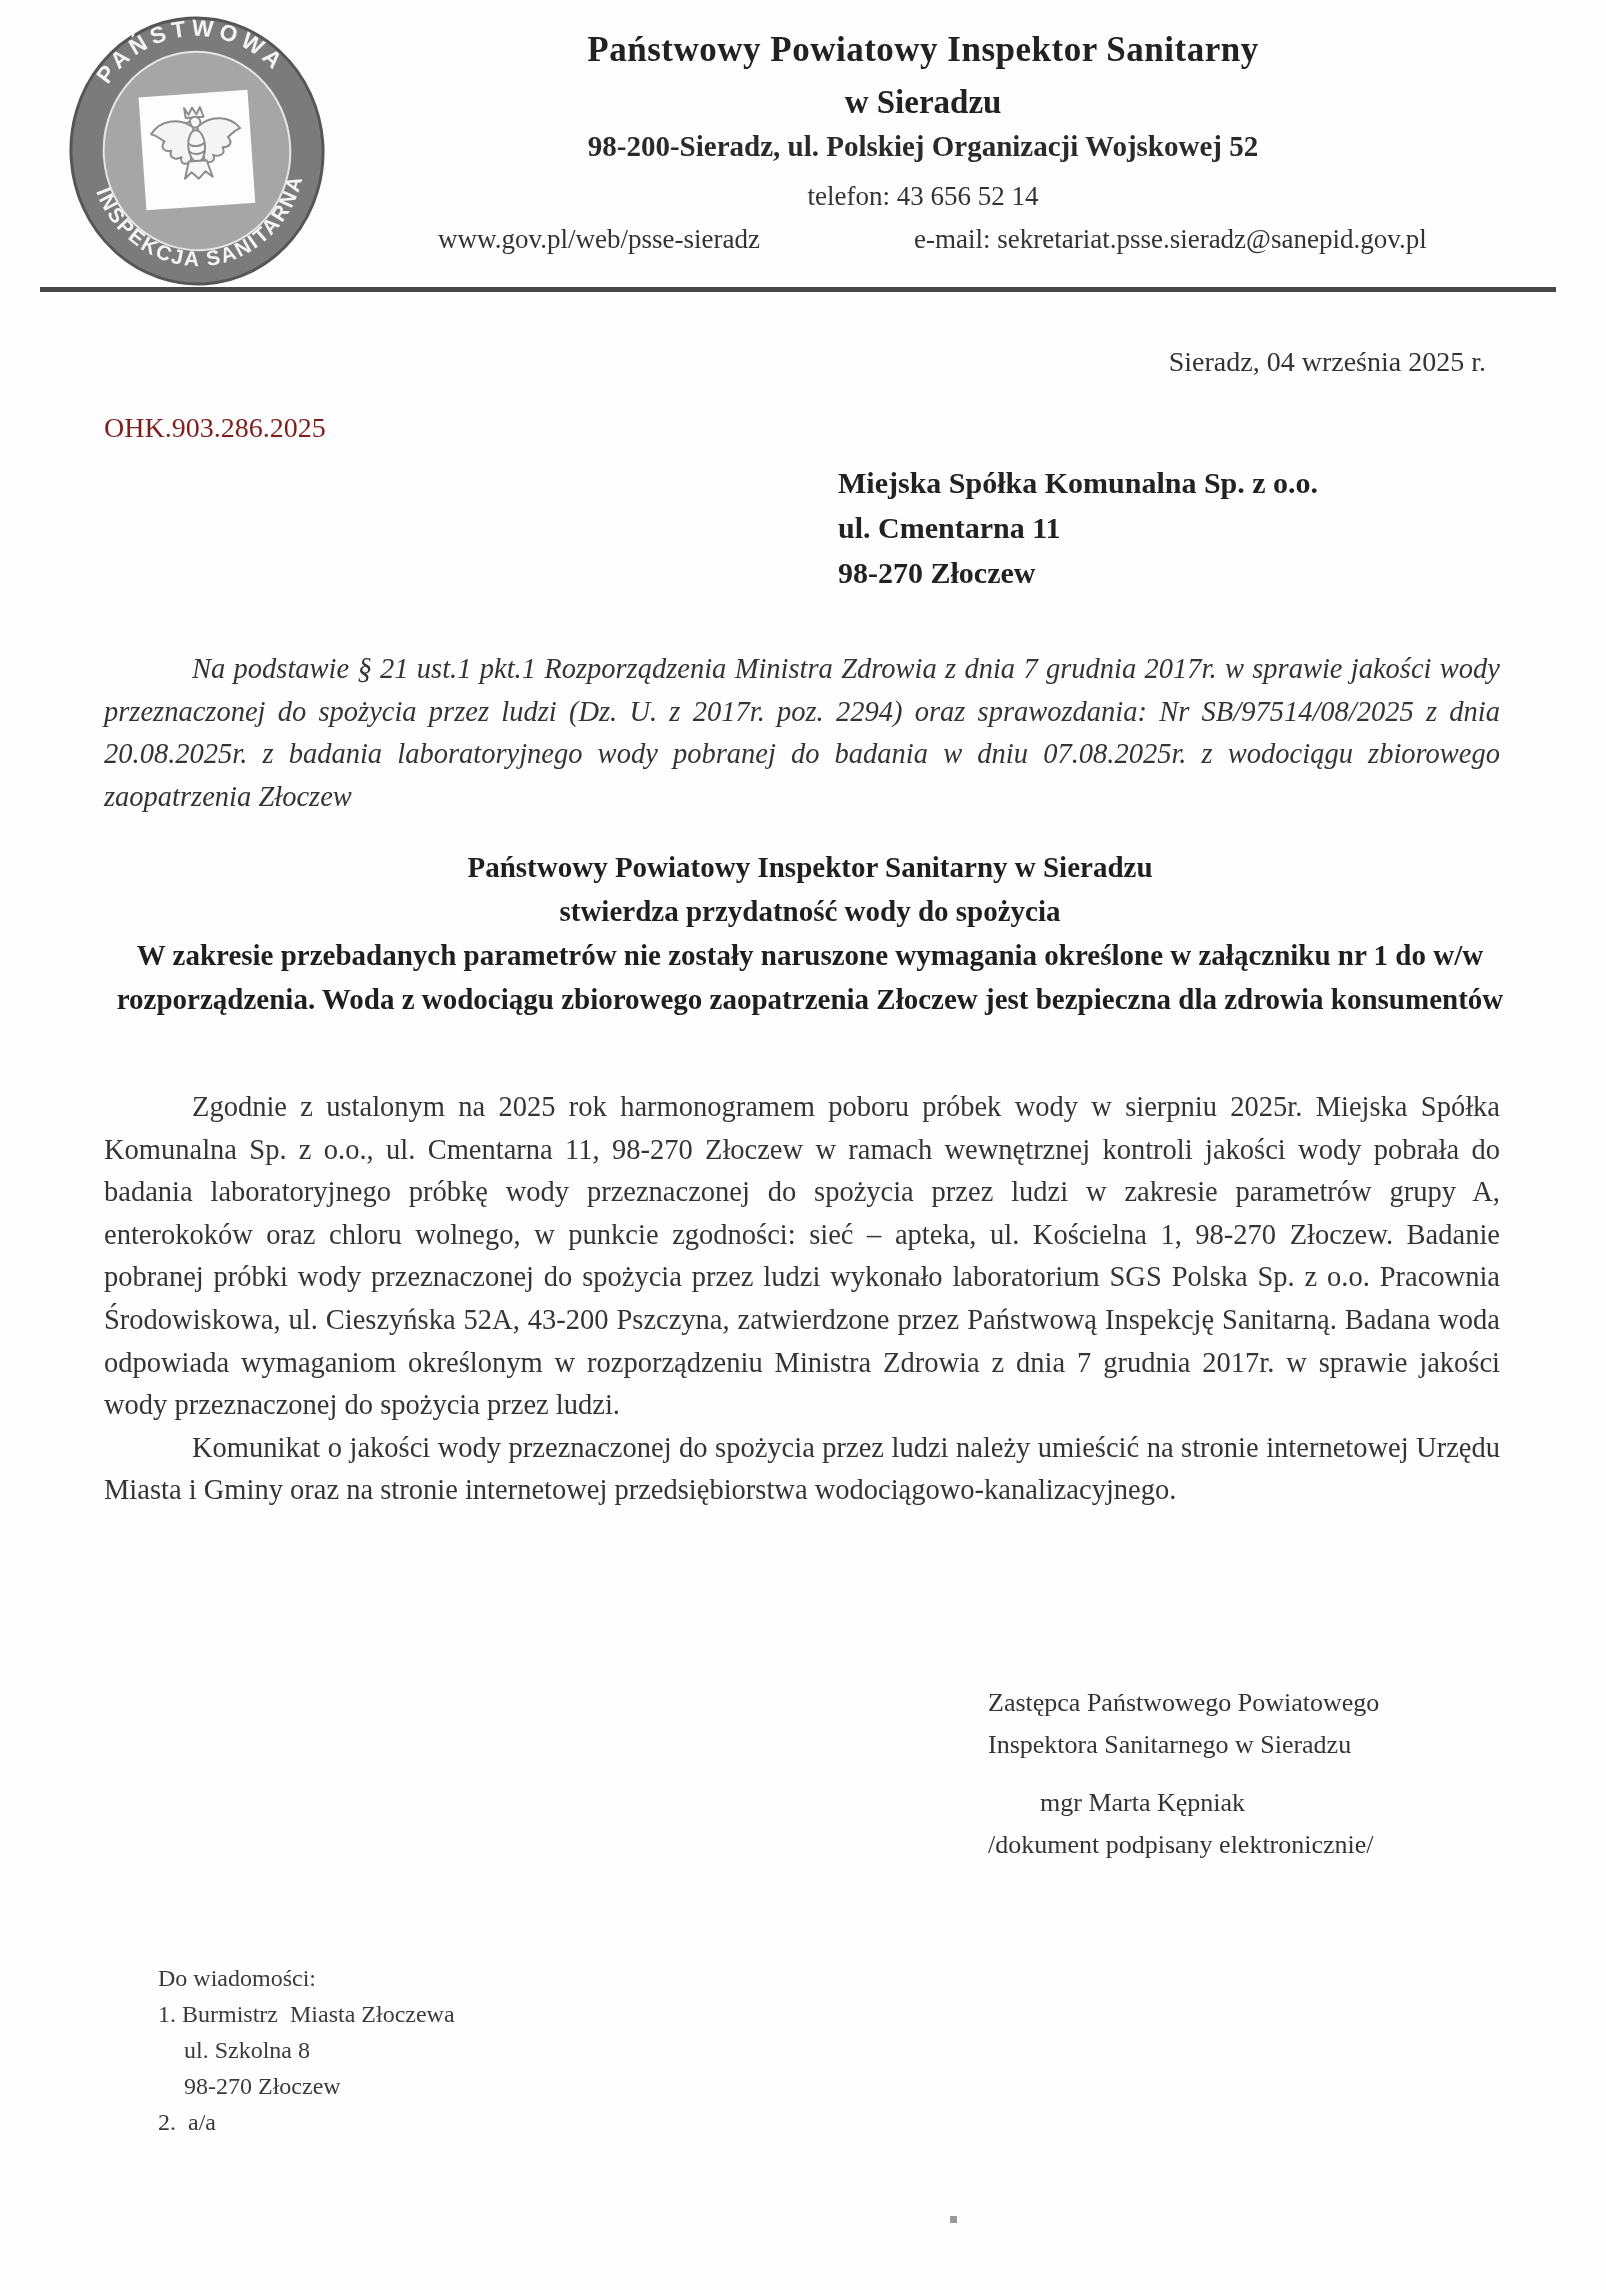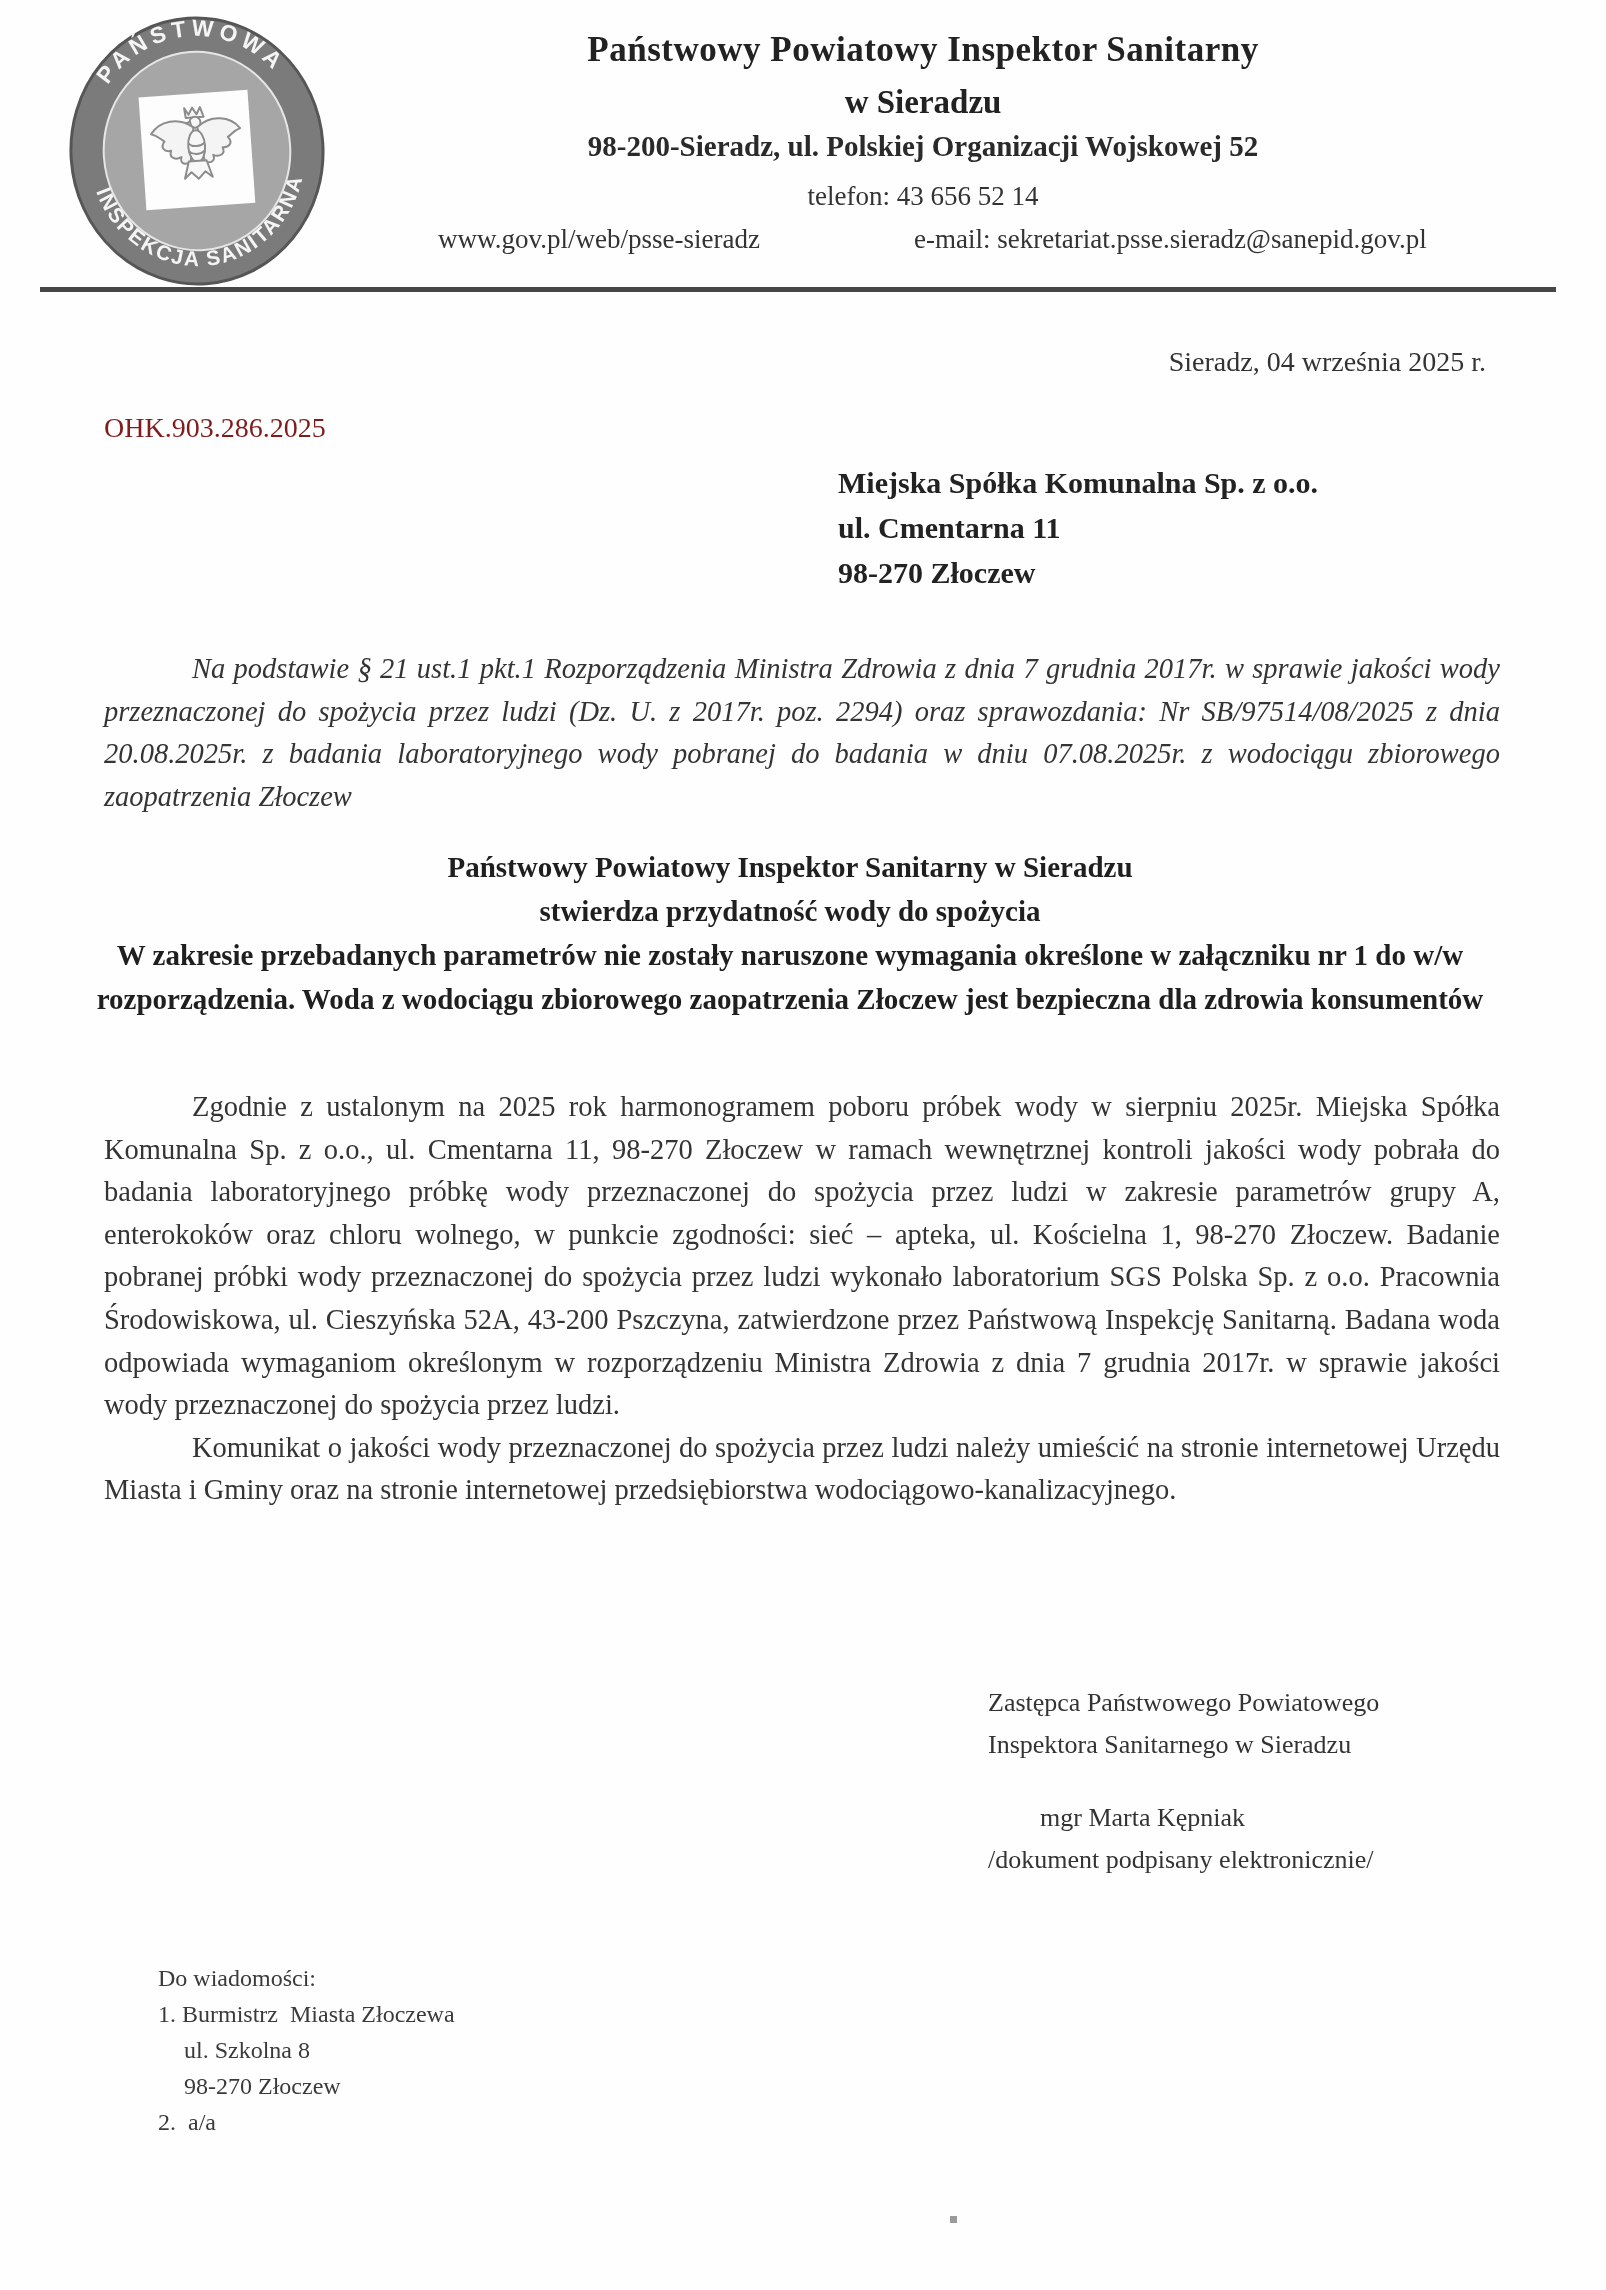--- a/index.html
+++ b/index.html
@@ -33,33 +33,33 @@
   
   .recipient { top:460px; left:838px; font-size:30px; font-weight:bold; color:#222; line-height:45px; }
 
   
   .para1 {
     top:648px; left:104px; width:1396px;
     font-size:28.5px; line-height:42.5px; text-align:justify; color:#343434;font-style:italic;
   }
   .para1 p, .paras23 p { margin:0; text-indent:88px; }
   .statement {
-    top:845px; left:92px; width:1396px;
+    top:845px; left:112px; width:1396px;
     text-align:center; font-weight:bold; color:#1f1f1f;
     font-size:29px; line-height:44px;
   }
   .statement p { margin:0; font-weight:bold; }
   .paras23 {
     top:1086px; left:104px; width:1396px;
     font-size:28.5px; line-height:42.6px; text-align:justify; color:#343434;
   }
 
   
   .signature { top:1682px; left:988px; font-size:26px; line-height:42px; color:#333; }
-  .sig-name { margin-top:31px; padding-left:52px; }
+  .sig-name { margin-top:16px; padding-left:52px; }
 
   
   .distribution { top:1960px; left:158px; font-size:24px; line-height:36px; color:#3a3a3a;font-family:Liberation Serif, serif; }
   .distribution div { white-space:pre-wrap; }
   .dist-indent { padding-left:26px; }
 
   .speck { left:950px; top:2216px; width:7px; height:7px; background:#9a9a9a; }
 </style>
 </head>
 <body>

